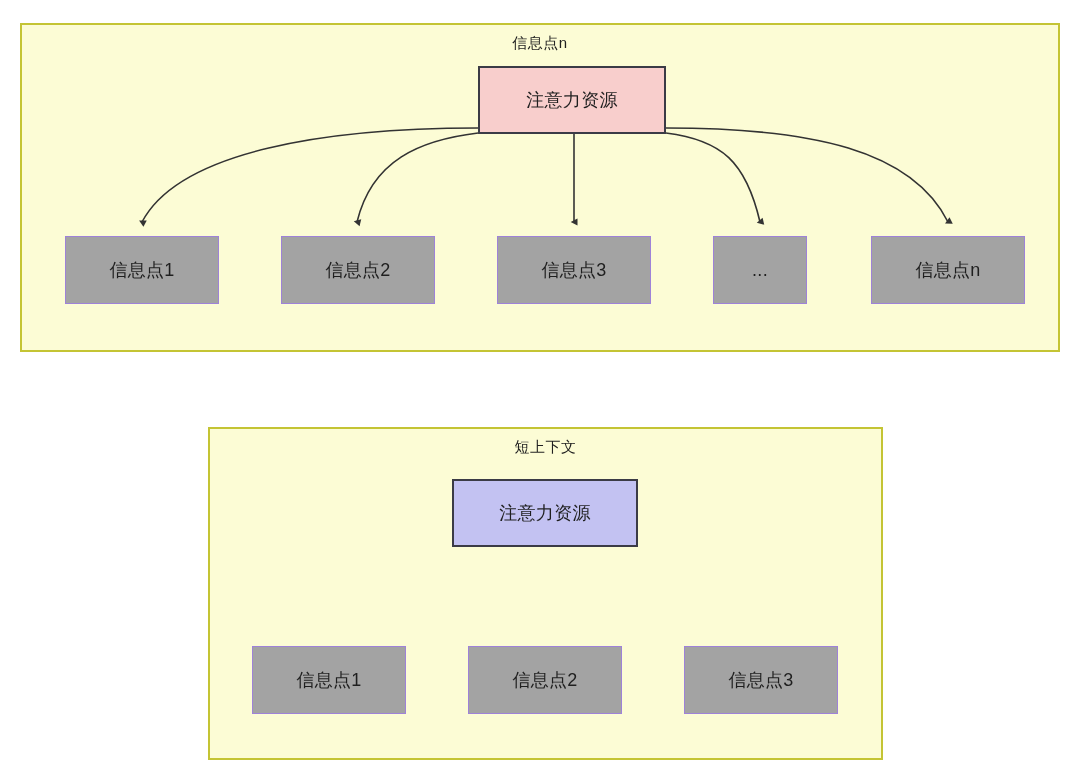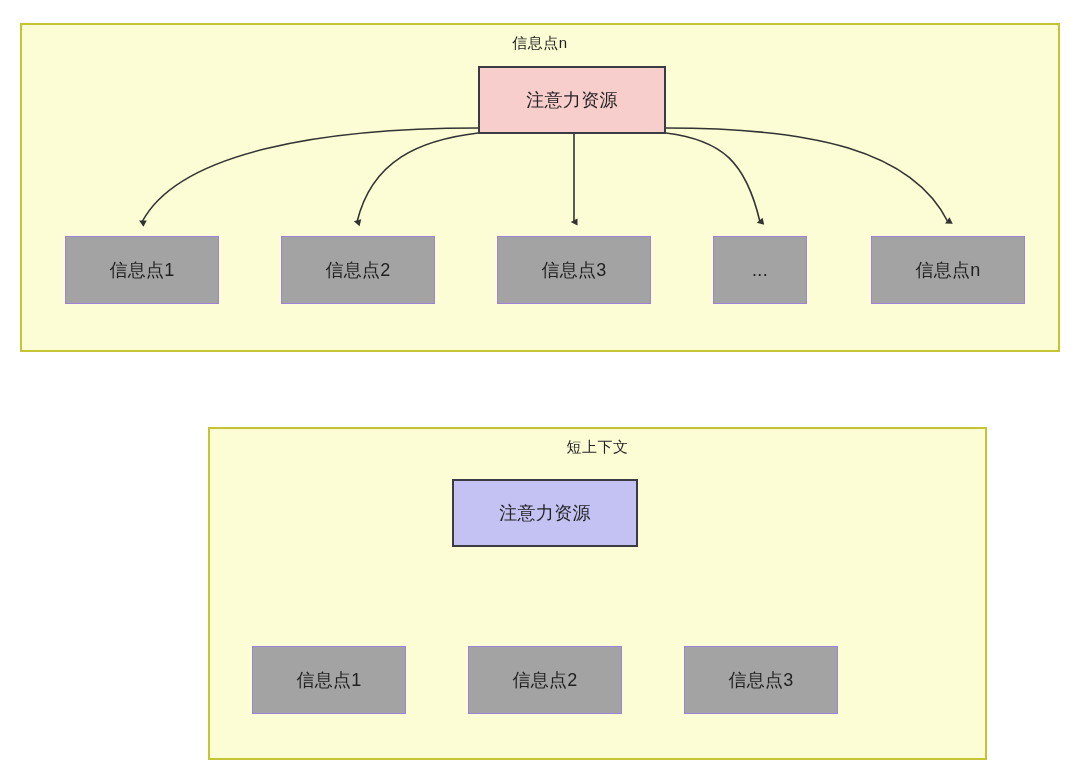--- a/index.html
+++ b/index.html
@@ -37,21 +37,21 @@
   }
   #group-long {
     left: 20px;
     top: 23px;
     width: 1040px;
     height: 329px;
   }
   #group-short {
     left: 208px;
     top: 427px;
-    width: 779px;
+    width: 675px;
     height: 333px;
   }
 
   .group-title {
     position: absolute;
     left: 0;
     right: 0;
     top: 8px;
     text-align: center;
     font-size: 15px;

